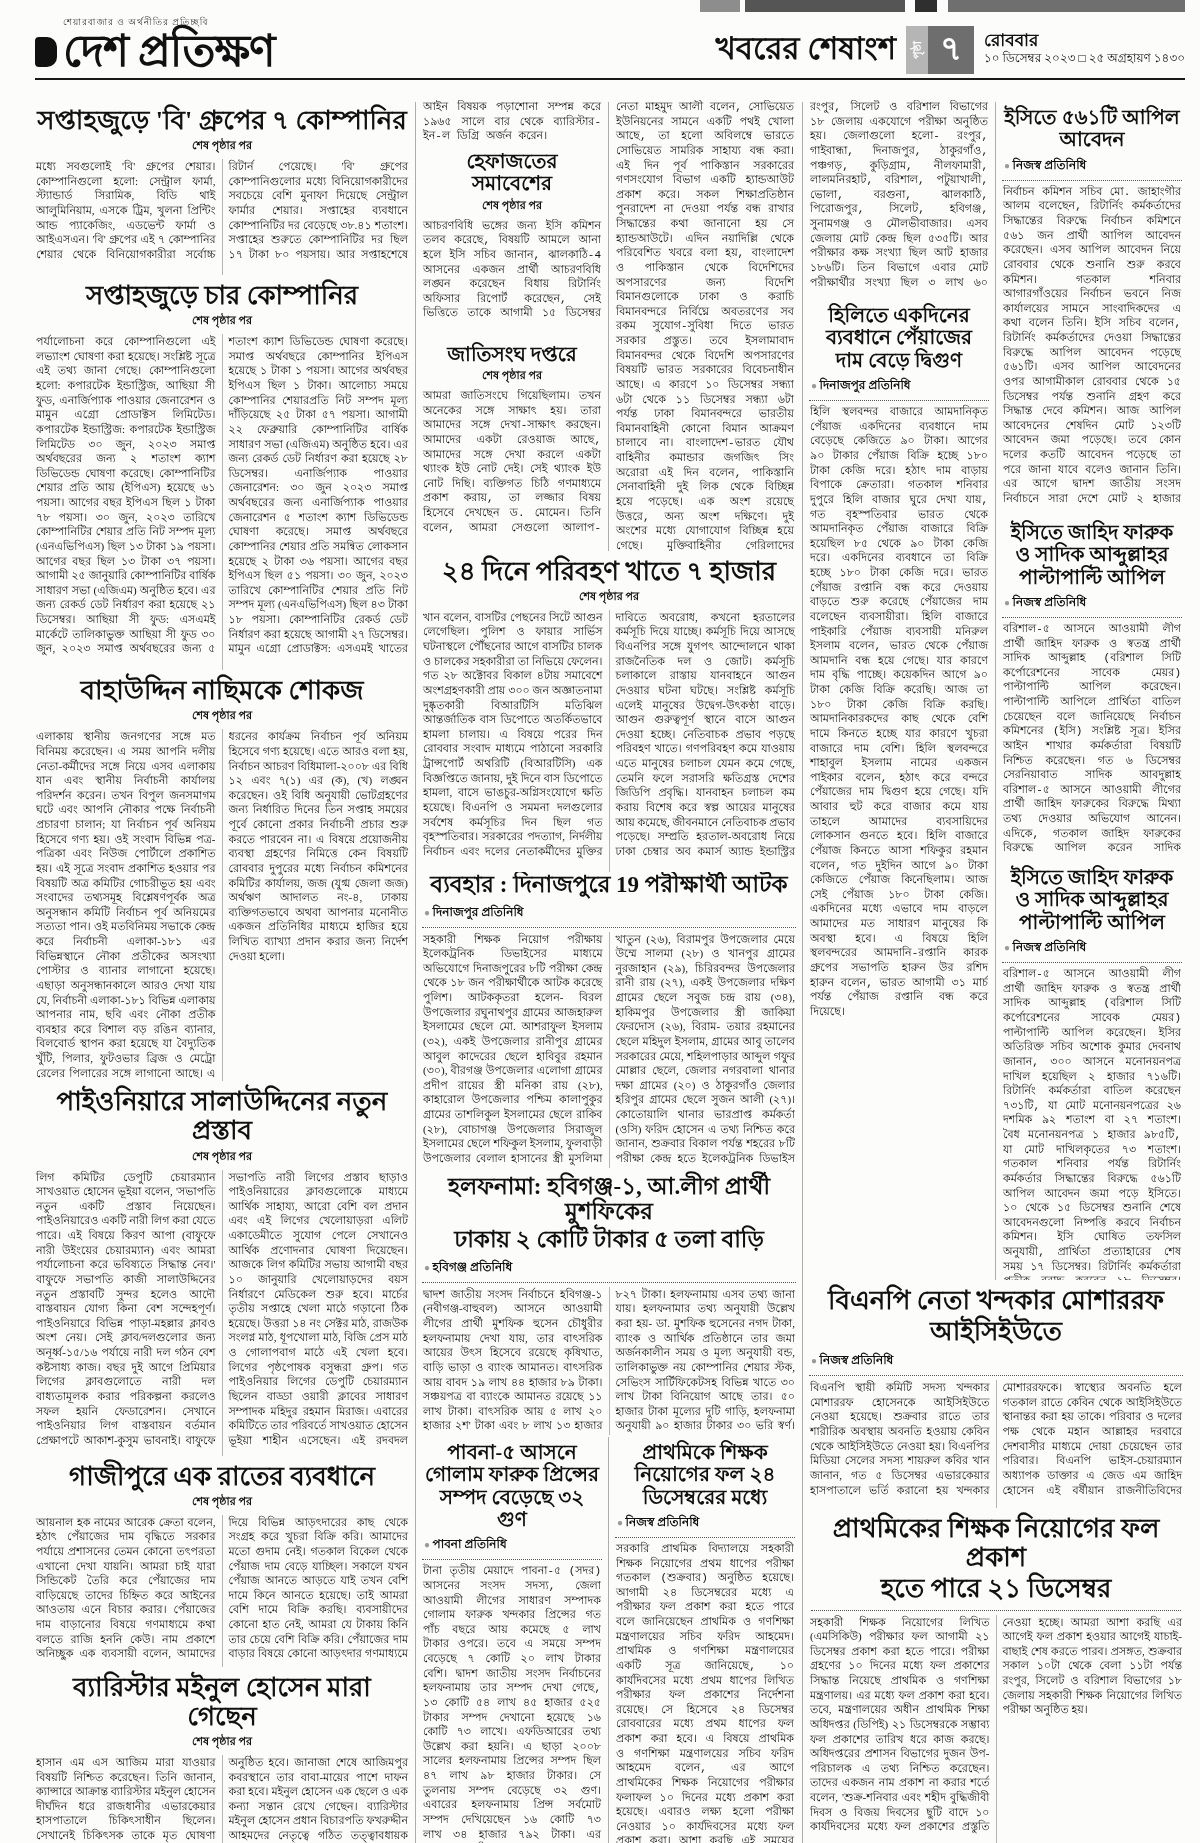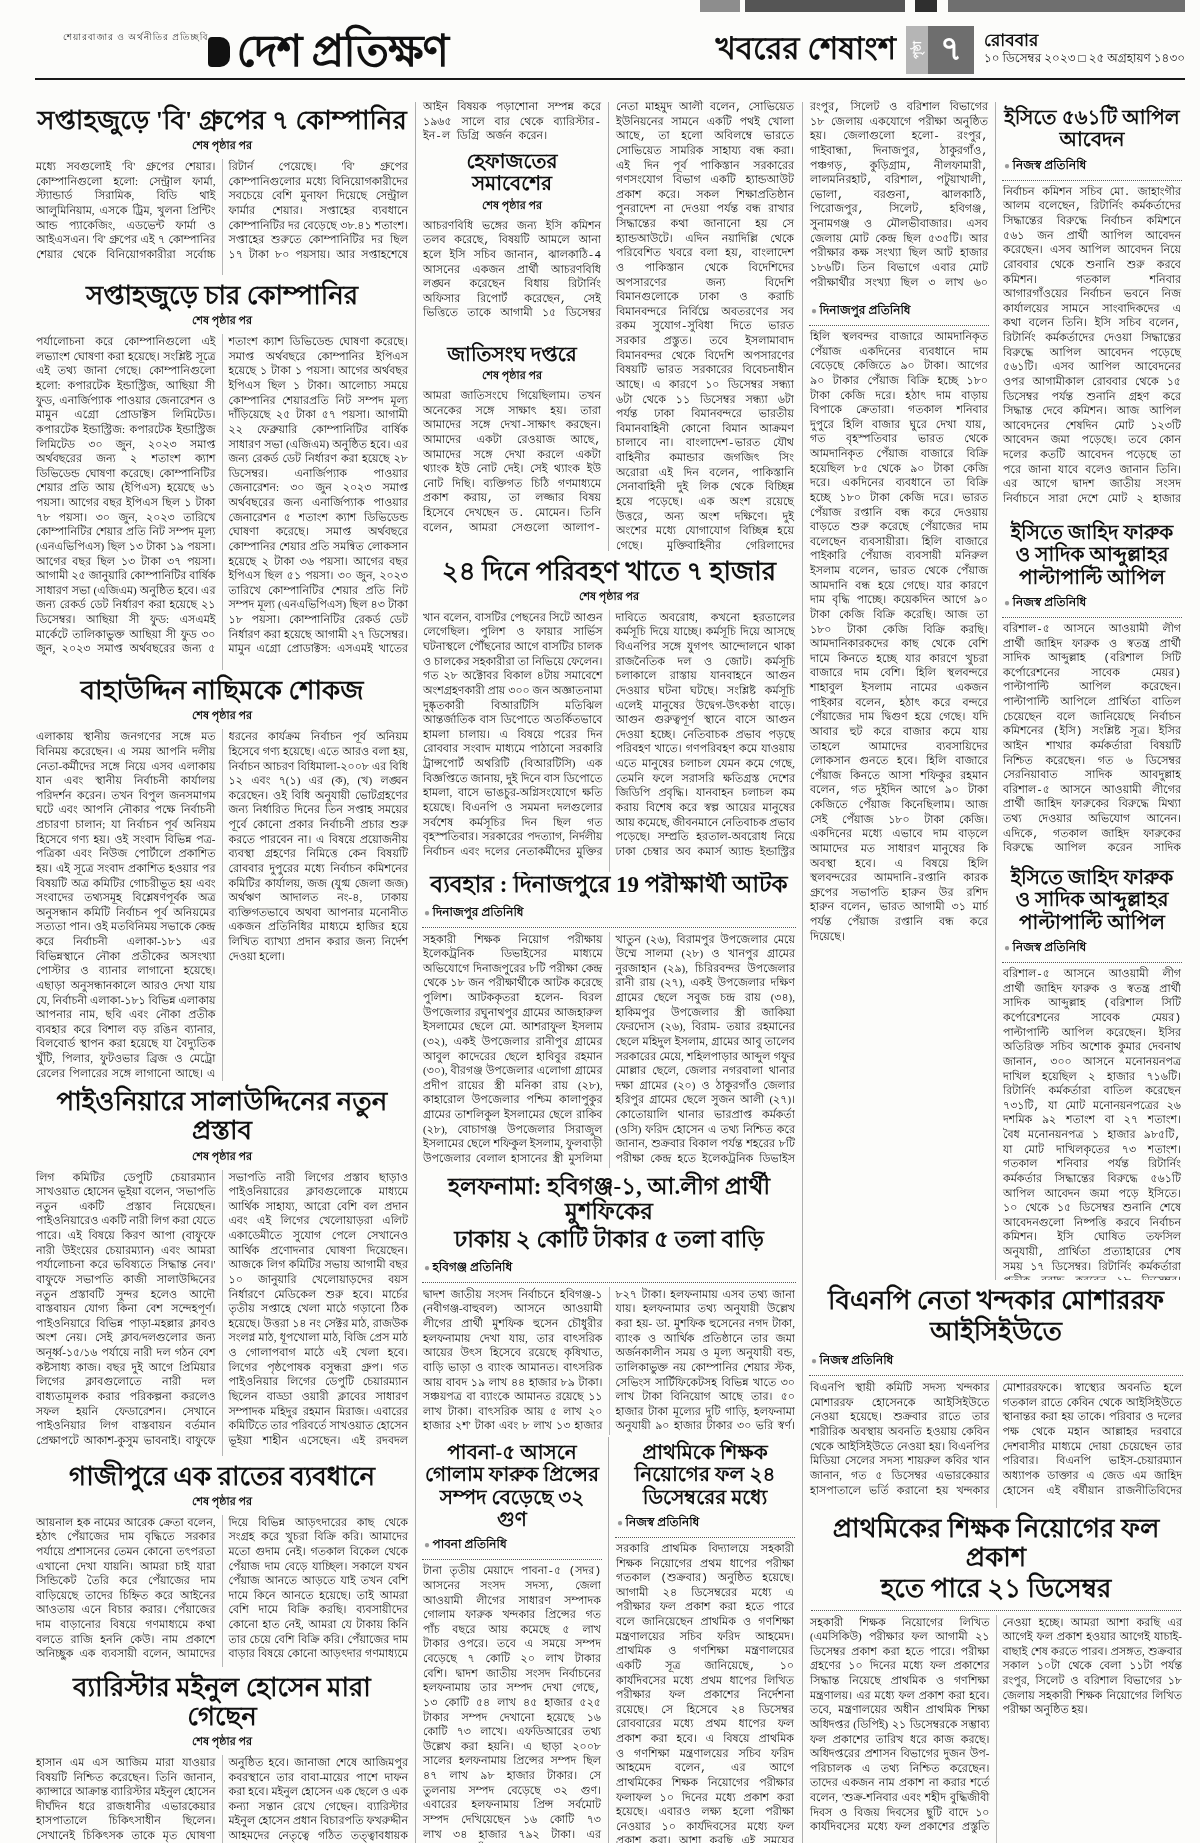--- a/index.html
+++ b/index.html
@@ -3,21 +3,21 @@
 <meta charset="utf-8">
 <style>
   html,body{margin:0;padding:0;background:#e8e8e4;}
   .page{position:relative;width:1200px;height:1843px;margin:0 auto;background:#fcfcfa;color:#111;
         font-family:"Liberation Serif","DejaVu Serif",serif;overflow:hidden;}
   
   .artifact{position:absolute;top:0;height:12px;}
   
   header{position:absolute;top:6px;left:35px;width:1150px;height:74px;display:flex;
          justify-content:space-between;align-items:flex-end;border-bottom:2px solid #1a1a1a;padding-bottom:4px;box-sizing:border-box;}
-  .mast{display:flex;flex-direction:row;}
+  .mast{display:flex;flex-direction:column;}
   .mast-tag{font-size:9px;letter-spacing:1px;color:#333;margin-left:28px;}
   .mast-row{display:flex;align-items:center;gap:6px;}
   .emblem{width:22px;height:30px;background:#111;border-radius:4px 10px 10px 4px;display:inline-block;}
   .mast-title{font-size:44px;font-weight:bold;line-height:1;letter-spacing:-1px;}
   .head-right{display:flex;align-items:center;gap:10px;}
   .section-title{font-size:31px;font-weight:bold;line-height:1;padding-bottom:4px;margin-left:16px;}
   .badge{display:flex;}
   .badge-l{background:#b5b5b5;color:#fff;width:22px;height:48px;font-size:11px;writing-mode:vertical-rl;
            transform:rotate(180deg);text-align:center;line-height:22px;font-weight:bold;}
   .badge-n{background:#6e6e6e;color:#fff;width:46px;height:48px;font-size:34px;font-weight:bold;
@@ -186,20 +186,21 @@
 
     <div class="vsep"></div>
 
     <section class="region">
       <div class="row" style="height:1180px;">
         <div class="subcol">
           <div class="art">
             <div class="body c1" style="height:198px;overflow:hidden;">রংপুর, সিলেট ও বরিশাল বিভাগের ১৮ জেলায় একযোগে পরীক্ষা অনুষ্ঠিত হয়। জেলাগুলো হলো- রংপুর, গাইবান্ধা, দিনাজপুর, ঠাকুরগাঁও, পঞ্চগড়, কুড়িগ্রাম, নীলফামারী, লালমনিরহাট, বরিশাল, পটুয়াখালী, ভোলা, বরগুনা, ঝালকাঠি, পিরোজপুর, সিলেট, হবিগঞ্জ, সুনামগঞ্জ ও মৌলভীবাজার। এসব জেলায় মোট কেন্দ্র ছিল ৫৩৫টি। আর পরীক্ষার কক্ষ সংখ্যা ছিল আট হাজার ১৮৬টি। তিন বিভাগে এবার মোট পরীক্ষার্থীর সংখ্যা ছিল ৩ লাখ ৬০ হাজার ৬৯৭ জন। এবারই প্রথম আবেদন ও নিয়োগ পরীক্ষা বিভাগ ধরে ধরে দেওয়া হচ্ছে। গুচ্ছভিত্তিক এ নিয়োগে তিন ধাপে বিজ্ঞপ্তি প্রকাশ করা হয়েছে। পরীক্ষাও আলাদাভাবে নেওয়া হচ্ছে।</div>
           </div>
           <div class="art grow">
+            <div class="hl h-md">হিলিতে একদিনের ব্যবধানে পেঁয়াজের দাম বেড়ে দ্বিগুণ</div>
             <div class="byline">দিনাজপুর প্রতিনিধি</div>
             <div class="body c1">হিলি স্থলবন্দর বাজারে আমদানিকৃত পেঁয়াজ একদিনের ব্যবধানে দাম বেড়েছে কেজিতে ৯০ টাকা। আগের ৯০ টাকার পেঁয়াজ বিক্রি হচ্ছে ১৮০ টাকা কেজি দরে। হঠাৎ দাম বাড়ায় বিপাকে ক্রেতারা। গতকাল শনিবার দুপুরে হিলি বাজার ঘুরে দেখা যায়, গত বৃহস্পতিবার ভারত থেকে আমদানিকৃত পেঁয়াজ বাজারে বিক্রি হয়েছিল ৮৫ থেকে ৯০ টাকা কেজি দরে। একদিনের ব্যবধানে তা বিক্রি হচ্ছে ১৮০ টাকা কেজি দরে। ভারত পেঁয়াজ রপ্তানি বন্ধ করে দেওয়ায় বাড়তে শুরু করেছে পেঁয়াজের দাম বলেছেন ব্যবসায়ীরা। হিলি বাজারে পাইকারি পেঁয়াজ ব্যবসায়ী মনিরুল ইসলাম বলেন, ভারত থেকে পেঁয়াজ আমদানি বন্ধ হয়ে গেছে। যার কারণে দাম বৃদ্ধি পাচ্ছে। কয়েকদিন আগে ৯০ টাকা কেজি বিক্রি করেছি। আজ তা ১৮০ টাকা কেজি বিক্রি করছি। আমদানিকারকদের কাছ থেকে বেশি দামে কিনতে হচ্ছে যার কারণে খুচরা বাজারে দাম বেশি। হিলি স্থলবন্দরে শাহাবুল ইসলাম নামের একজন পাইকার বলেন, হঠাৎ করে বন্দরে পেঁয়াজের দাম দ্বিগুণ হয়ে গেছে। যদি আবার হুট করে বাজার কমে যায় তাহলে আমাদের ব্যবসায়িদের লোকসান গুনতে হবে। হিলি বাজারে পেঁয়াজ কিনতে আসা শফিকুর রহমান বলেন, গত দুইদিন আগে ৯০ টাকা কেজিতে পেঁয়াজ কিনেছিলাম। আজ সেই পেঁয়াজ ১৮০ টাকা কেজি। একদিনের মধ্যে এভাবে দাম বাড়লে আমাদের মত সাধারণ মানুষের কি অবস্থা হবে। এ বিষয়ে হিলি স্থলবন্দরের আমদানি-রপ্তানি কারক গ্রুপের সভাপতি হারুন উর রশিদ হারুন বলেন, ভারত আগামী ৩১ মার্চ পর্যন্ত পেঁয়াজ রপ্তানি বন্ধ করে দিয়েছে।</div>
           </div>
         </div>
         <div class="vsep"></div>
         <div class="subcol">
           <div class="art">
             <div class="hl h-md">ইসিতে ৫৬১টি আপিল আবেদন</div>
             <div class="byline">নিজস্ব প্রতিনিধি</div>
             <div class="body c1" style="height:330px;overflow:hidden;">নির্বাচন কমিশন সচিব মো. জাহাংগীর আলম বলেছেন, রিটার্নিং কর্মকর্তাদের সিদ্ধান্তের বিরুদ্ধে নির্বাচন কমিশনে ৫৬১ জন প্রার্থী আপিল আবেদন করেছেন। এসব আপিল আবেদন নিয়ে রোববার থেকে শুনানি শুরু করবে কমিশন। গতকাল শনিবার আগারগাঁওয়ের নির্বাচন ভবনে নিজ কার্যালয়ের সামনে সাংবাদিকদের এ কথা বলেন তিনি। ইসি সচিব বলেন, রিটার্নিং কর্মকর্তাদের দেওয়া সিদ্ধান্তের বিরুদ্ধে আপিল আবেদন পড়েছে ৫৬১টি। এসব আপিল আবেদনের ওপর আগামীকাল রোববার থেকে ১৫ ডিসেম্বর পর্যন্ত শুনানি গ্রহণ করে সিদ্ধান্ত দেবে কমিশন। আজ আপিল আবেদনের শেষদিন মোট ১২৩টি আবেদন জমা পড়েছে। তবে কোন দলের কতটি আবেদন পড়েছে তা পরে জানা যাবে বলেও জানান তিনি। এর আগে দ্বাদশ জাতীয় সংসদ নির্বাচনে সারা দেশে মোট ২ হাজার ৭১৬ জন প্রার্থী মনোনয়নপত্র দাখিল করেন। এর মধ্যে ১ হাজার ৯৮৫ জন প্রার্থীর মনোনয়নপত্র বৈধ এবং ৭৩১ জন প্রার্থীর মনোনয়ন অবৈধ ঘোষণা করে সংস্থাটি। তফসিল অনুযায়ী, প্রার্থিতা প্রত্যাহারের শেষ সময় ১৭ ডিসেম্বর। রিটার্নিং কর্মকর্তারা প্রতীক বরাদ্দ করবেন ১৮ ডিসেম্বর। নির্বাচনী প্রচার চলবে ৫ জানুয়ারি সকাল ৮টা পর্যন্ত। আর ভোটগ্রহণ হবে ৭ জানুয়ারি।</div>

